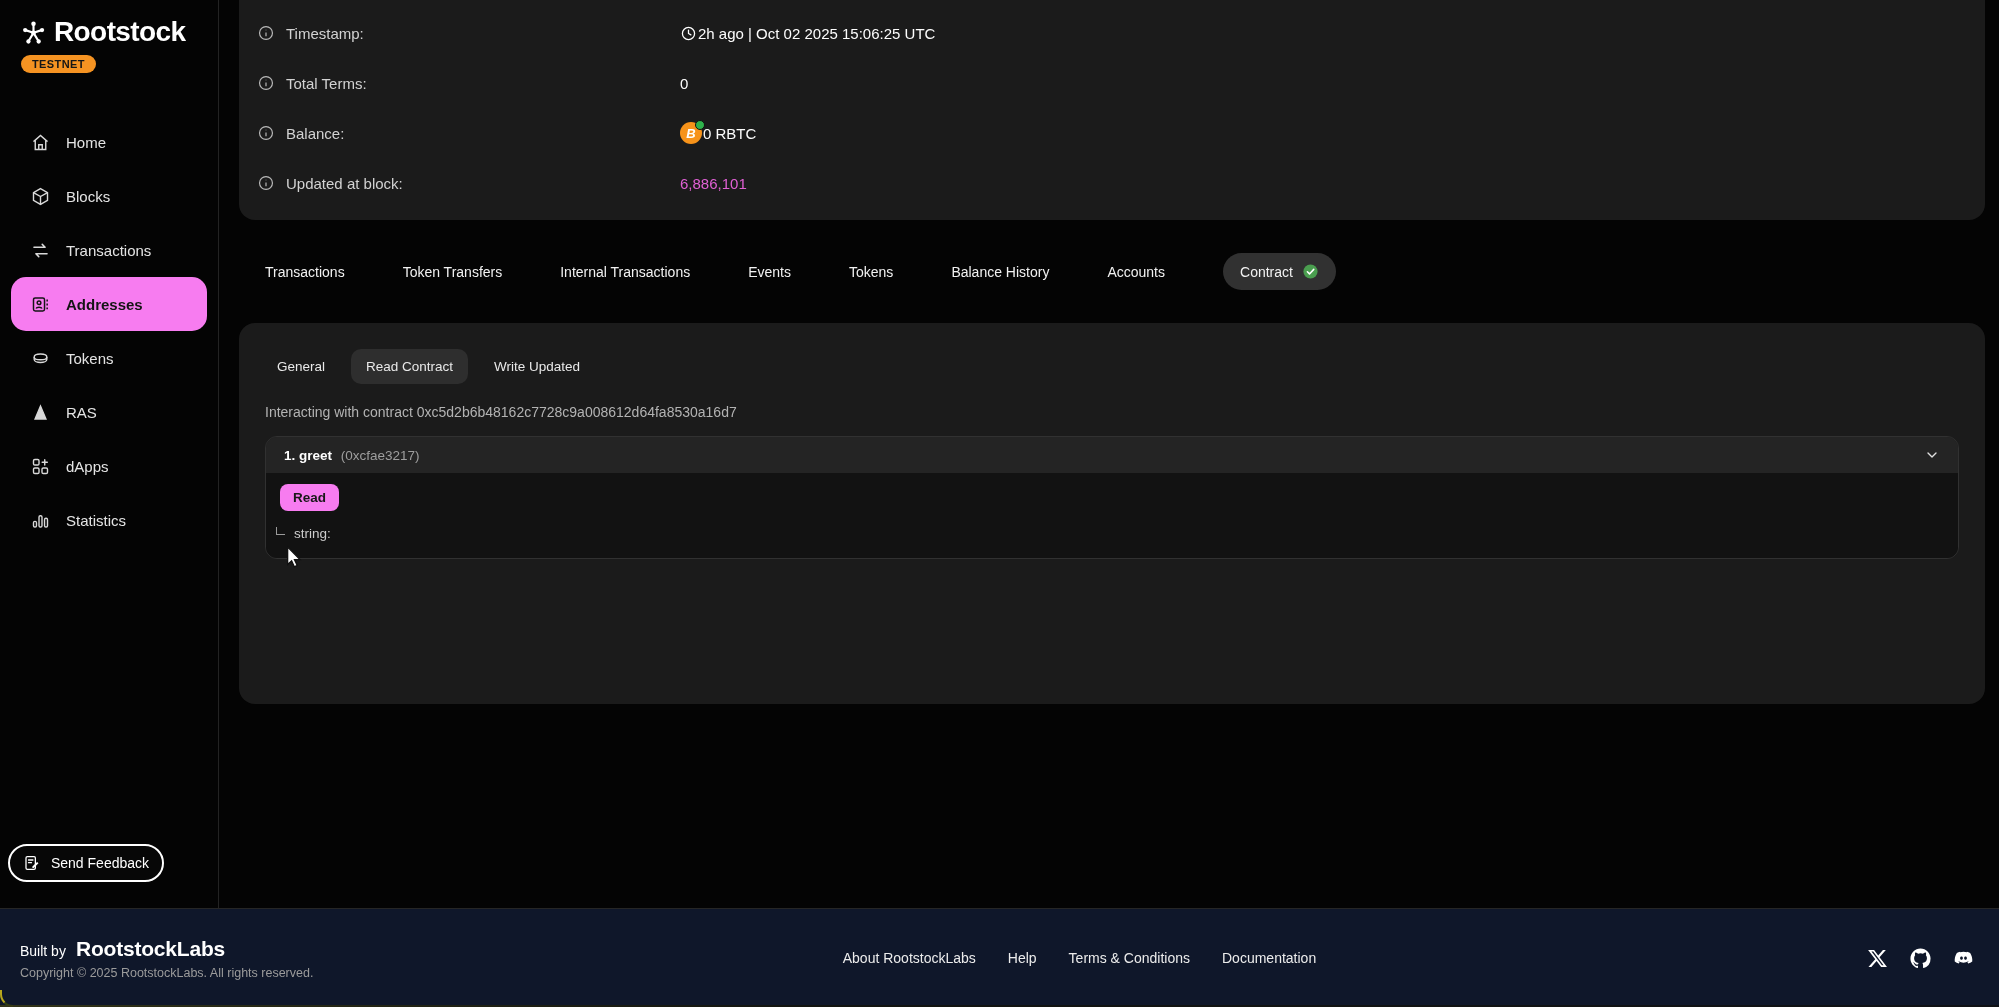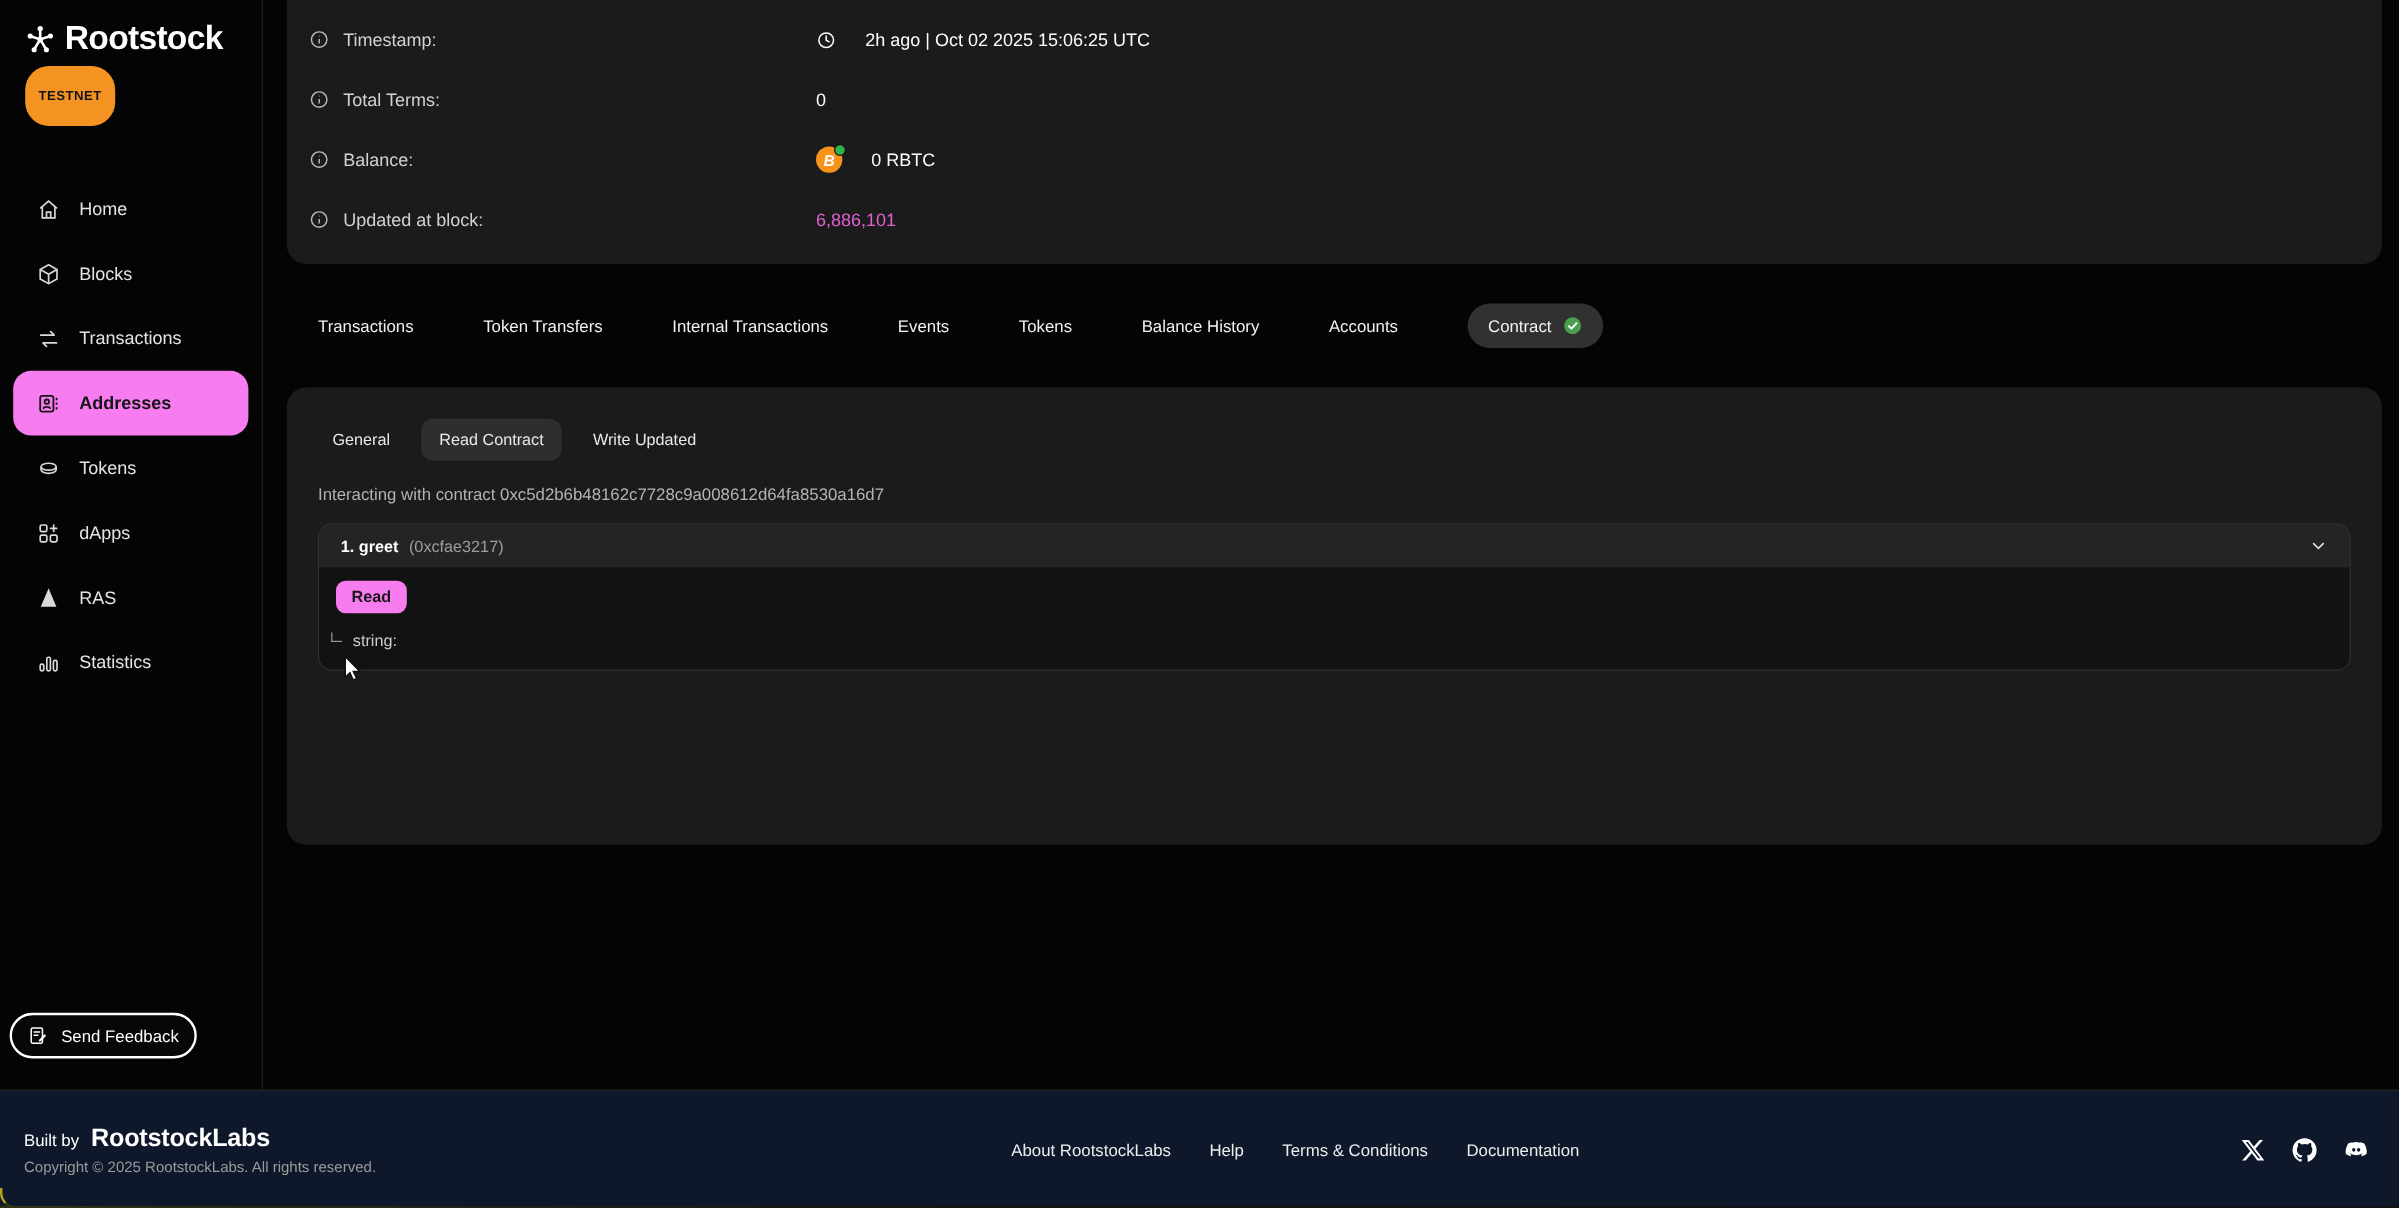--- a/index.html
+++ b/index.html
@@ -10,41 +10,41 @@
     position:relative;
   }
   .app { display:flex; height:908px; }
 
   
   .sidebar { width:219px; flex-shrink:0; border-right:1px solid #232323; position:relative; padding-top:16px; }
   .logo-row { display:flex; align-items:center; gap:7px; padding-left:20px; }
   .logo-icon svg { width:27px; height:27px; display:block; }
   .logo-text { font-size:28px; font-weight:700; letter-spacing:-0.6px; }
   .testnet-badge { display:inline-block; margin:7px 0 0 21px; background:#f59322; color:#161616;
-    font-size:11px; font-weight:700; letter-spacing:.4px; padding:19px 11px; border-radius:20px; }
+    font-size:11px; font-weight:700; letter-spacing:.4px; padding:3px 11px; border-radius:20px; }
   .nav { margin-top:42px; display:flex; flex-direction:column; }
   .nav-item { display:flex; align-items:center; gap:15px; height:54px; padding-left:30px;
     color:#e4e4e4; font-size:15px; cursor:pointer; }
   .nav-item svg { width:21px; height:21px; flex-shrink:0; stroke:#d9d9d9; }
   .nav-item.active { background:#f77cf0; color:#141414; font-weight:600;
     border-radius:15px; margin:0 11px; padding-left:19px; }
   .nav-item.active svg { stroke:#141414; }
   .feedback-btn { position:absolute; left:8px; bottom:26px; width:156px; height:38px;
     background:#070707; border:2.5px solid #fff; border-radius:999px;
     display:flex; align-items:center; justify-content:center; gap:10px;
     color:#fff; font-size:14px; cursor:pointer; }
   .feedback-btn svg { width:18px; height:18px; stroke:#fff; }
 
   
   .main { flex:1; padding:0 14px 0 20px; display:flex; flex-direction:column; }
   .info-card { background:#1b1b1b; border-radius:0 0 16px 16px; padding:8px 20px 12px 18px; }
   .info-row { display:flex; align-items:center; height:50px; }
   .info-label { display:flex; align-items:center; gap:11px; width:423px; color:#d2d2d2; font-size:15px; }
   .info-label svg { width:18px; height:18px; stroke:#b9b9b9; flex-shrink:0; }
-  .info-value { display:flex; align-items:center; gap:24px; font-size:15px; color:#fdfdfd; }
+  .info-value { display:flex; align-items:center; gap:1px; font-size:15px; color:#fdfdfd; }
   .info-value svg.clock { width:17px; height:17px; stroke:#fff; }
   .block-link { color:#e060d4; font-weight:500; cursor:pointer; }
   .rbtc-icon { width:22px; height:22px; border-radius:50%; background:#f7931a; position:relative;
     display:flex; align-items:center; justify-content:center;
     color:#fff; font-weight:700; font-style:italic; font-size:13px; }
   .rbtc-icon::after { content:""; position:absolute; top:-2px; right:-3px; width:8px; height:8px;
     border-radius:50%; background:#2fb24c; border:1.5px solid #101010; }
 
   .tabs-row { display:flex; align-items:center; gap:58px; height:103px; padding-left:26px; }
   .tab { font-size:14px; color:#f2f2f2; font-weight:500; cursor:pointer; white-space:nowrap; }
@@ -149,33 +149,33 @@
         <span>Addresses</span>
       </div>
       <div class="nav-item">
         <svg viewBox="0 0 24 24" fill="none" stroke-width="1.6">
           <ellipse cx="12" cy="10.2" rx="7.2" ry="3.3"></ellipse>
           <path d="M4.8 10.2v3c0 1.8 3.2 3.3 7.2 3.3s7.2-1.5 7.2-3.3v-3"></path>
         </svg>
         <span>Tokens</span>
       </div>
       <div class="nav-item">
+        <svg viewBox="0 0 24 24" fill="none" stroke-width="1.5">
+          <path class="fillpart" d="M12 4.5 18.3 19.5H5.7z" fill="#d9d9d9"></path>
+        </svg>
+        <span>RAS</span>
+      </div>
+      <div class="nav-item">
         <svg viewBox="0 0 24 24" fill="none" stroke-width="1.6" stroke-linecap="round">
           <rect x="4" y="4" width="6.3" height="6.3" rx="1.5"></rect>
           <rect x="4" y="13.7" width="6.3" height="6.3" rx="1.5"></rect>
           <rect x="13.7" y="13.7" width="6.3" height="6.3" rx="1.5"></rect>
           <path d="M16.85 4.2v6M13.9 7.2h5.9"></path>
         </svg>
         <span>dApps</span>
-      </div>
-      <div class="nav-item">
-        <svg viewBox="0 0 24 24" fill="none" stroke-width="1.5">
-          <path class="fillpart" d="M12 4.5 18.3 19.5H5.7z" fill="#d9d9d9"></path>
-        </svg>
-        <span>RAS</span>
       </div>
       <div class="nav-item">
         <svg viewBox="0 0 24 24" fill="none" stroke-width="1.6">
           <rect x="4" y="13" width="3.4" height="6.5" rx="1.5"></rect>
           <rect x="10.3" y="6.5" width="3.4" height="13" rx="1.5"></rect>
           <rect x="16.6" y="9.5" width="3.4" height="10" rx="1.5"></rect>
         </svg>
         <span>Statistics</span>
       </div>
     </div>

